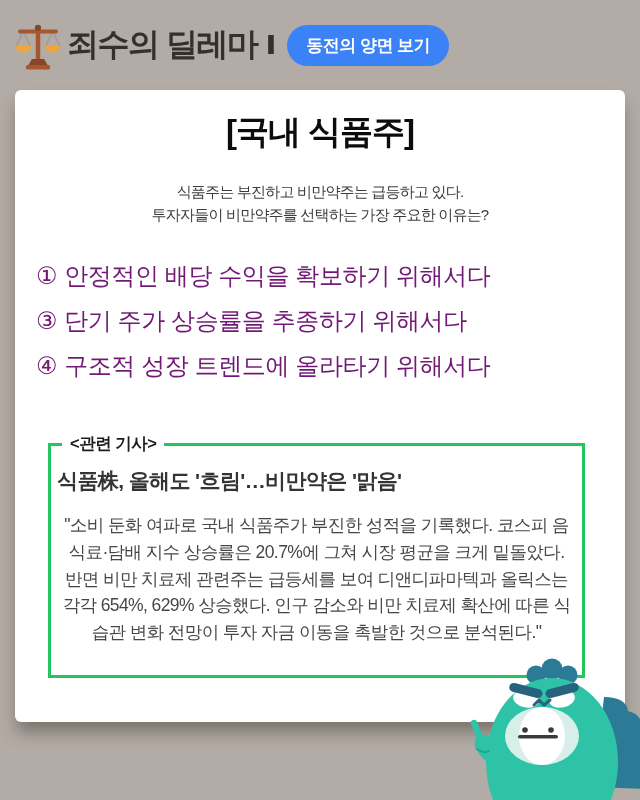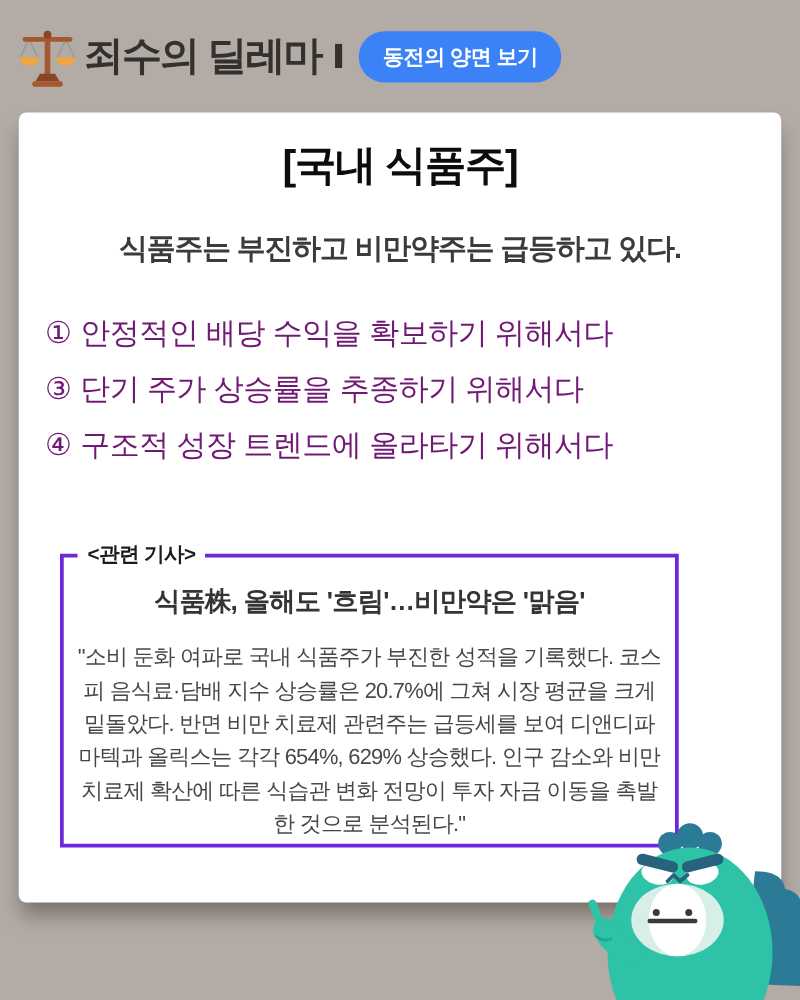--- a/index.html
+++ b/index.html
@@ -34,45 +34,45 @@
     background:#ffffff;border-radius:6px;
     box-shadow:0 12px 16px -2px rgba(76,69,62,0.55);
     box-sizing:border-box;
   }
   .card-title{
     margin:20px 0 0;text-align:center;
     font-size:33px;font-weight:900;color:#0c0c0c;letter-spacing:-1px;
   }
   .question{
     margin:26px 0 0;text-align:center;
-    font-size:23px;font-weight:700;color:#3b3b3b;line-height:1.5;
+    font-size:15px;font-weight:400;color:#3b3b3b;line-height:1.5;
     letter-spacing:-0.8px;
   }
   .question div{white-space:nowrap;}
   .options{
     list-style:none;margin:34px 0 0;padding:0 0 0 21px;
   }
   .options li{
     font-size:24px;color:#701a75;font-weight:500;letter-spacing:-0.4px;
     margin-bottom:13px;white-space:nowrap;
   }
   .options .num{margin-right:7px;}
 
   
   .article-box{
-    position:absolute;left:33px;top:353px;width:495px;height:235px;
-    border:3px solid #6d28d9;box-sizing:border-box;background:#ffffff;
+    position:absolute;left:33px;top:353px;width:537px;height:235px;
+    border:3px solid #22c55e;box-sizing:border-box;background:#ffffff;
   }
   .article-label{
     position:absolute;top:-13px;left:11px;background:#ffffff;
     padding:0 8px;font-size:16.5px;font-weight:800;color:#1c1c1c;
     letter-spacing:-0.5px;white-space:nowrap;
   }
   .article-headline{
-    margin:21px 6px 0;text-align:center;
+    margin:21px 6px 0;text-align:left;
     font-size:21px;font-weight:800;color:#343434;letter-spacing:-0.6px;
     white-space:nowrap;
   }
   .article-body{
     margin:17px 11px 0;text-align:center;
     font-size:17.5px;color:#474747;line-height:1.53;letter-spacing:-0.6px;
   }
 
   
   .mascot{position:absolute;right:0;bottom:0;width:176px;height:148px;z-index:5;}
@@ -99,20 +99,21 @@
     <div class="header-title">죄수의 딜레마</div>
     <div class="header-sep">I</div>
     <div class="badge">동전의 양면 보기</div>
   </div>
 
   <div class="card">
     <h1 class="card-title">[국내 식품주]</h1>
 
     <div class="question">
       <div>식품주는 부진하고 비만약주는 급등하고 있다.</div>
+      <div>투자자들이 비만약주를 선택하는 가장 주요한 이유는?</div>
     </div>
 
     <ul class="options">
       <li>
         <span class="num">①</span><span>안정적인 배당 수익을 확보하기 위해서다</span>
       </li>
       <li>
         <span class="num">③</span><span>단기 주가 상승률을 추종하기 위해서다</span>
       </li>
       <li>

